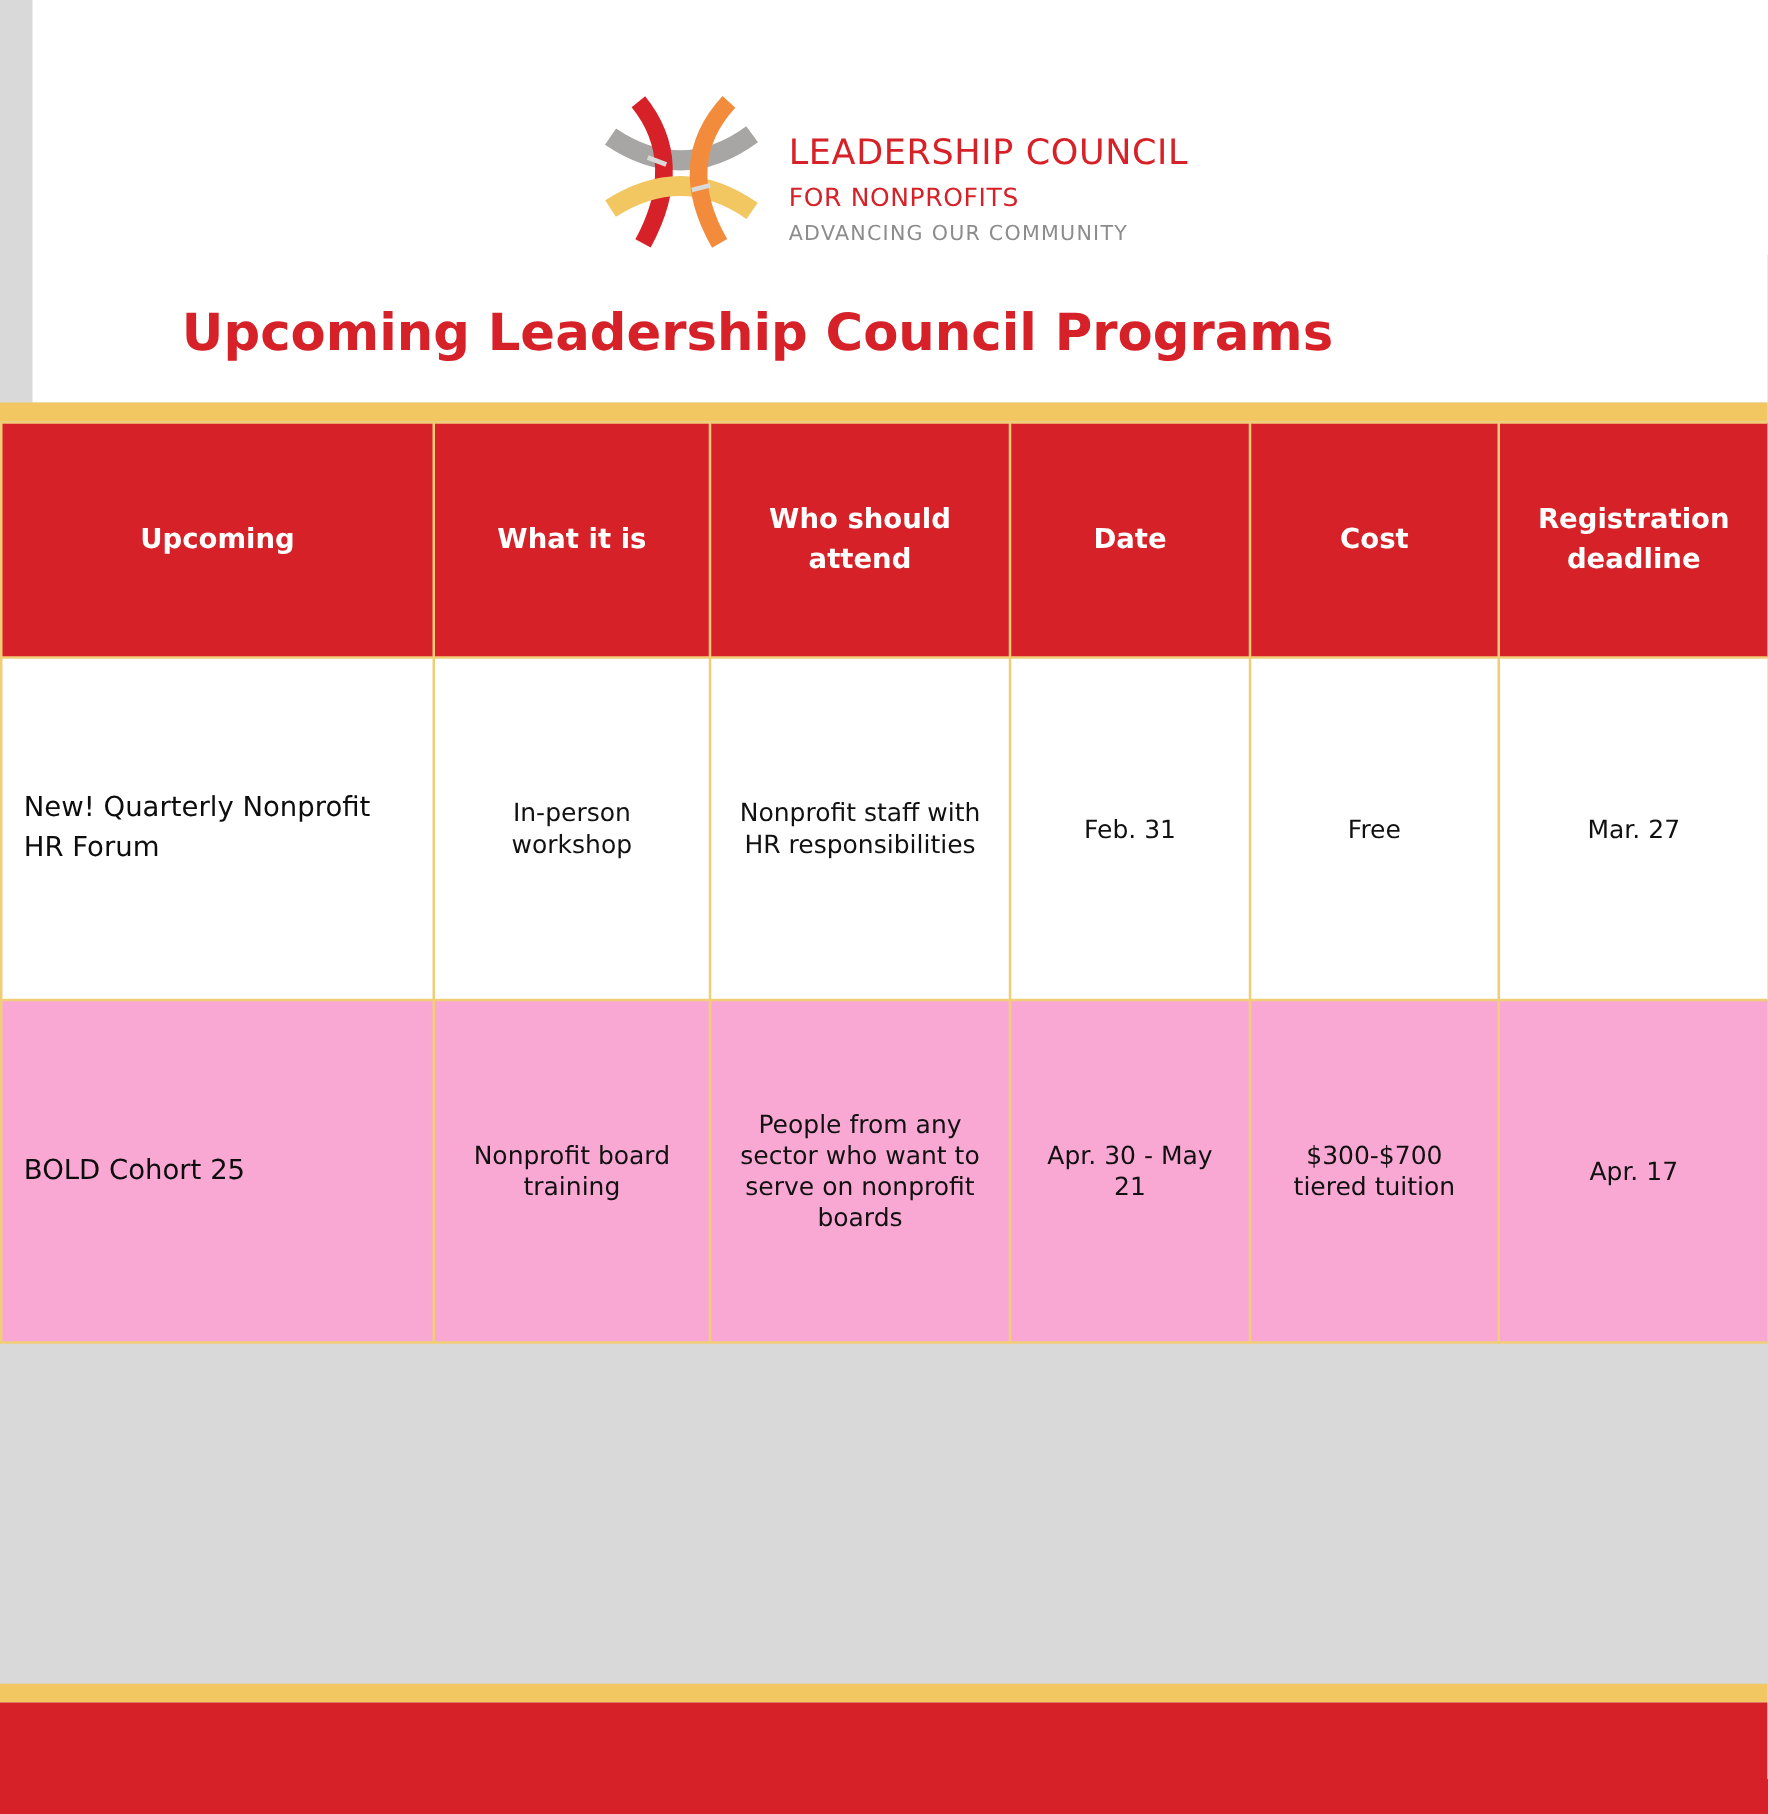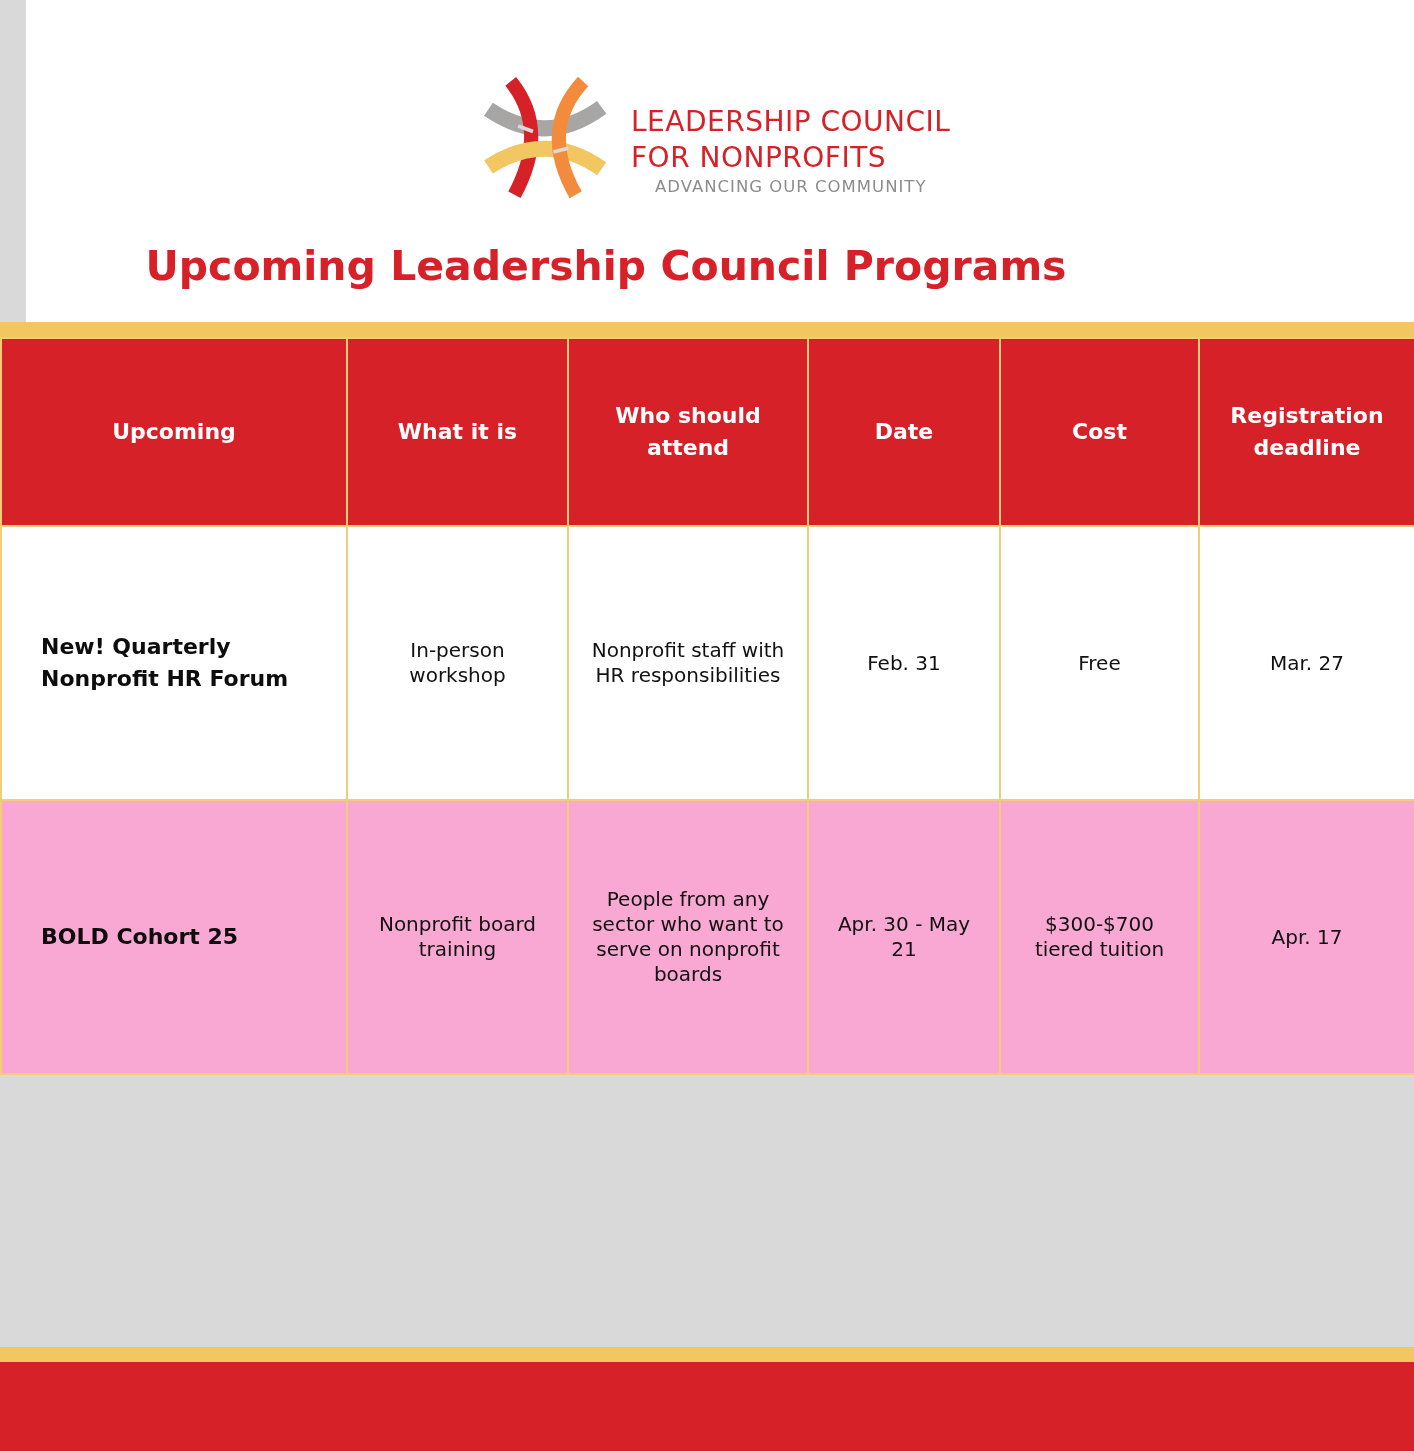--- a/index.html
+++ b/index.html
@@ -5,36 +5,36 @@
   * { box-sizing: border-box; margin: 0; padding: 0; }
   html, body { width: 1414px; height: 1451px; background: #d9d9d9; overflow: hidden; }
   body { position: relative; font-family: "Liberation Sans", sans-serif; }
 
   .header-area { position: absolute; left: 0; top: 0; width: 1414px; height: 322px; background: #ffffff; margin-left: 26px; }
   .logo { position: absolute; left: 455px; top: 74px; width: 500px; height: 132px; }
   .logo-mark { position: absolute; left: 0; top: 0; width: 130px; height: 130px; }
   .logo-text { position: absolute; left: 150px; top: 30px; }
   .logo-line1, .logo-line2 { display: block; color: #d62128; font-size: 30px; line-height: 36px; letter-spacing: 0.5px; font-family: "DejaVu Sans", sans-serif; font-weight: normal; }
   .logo-line1 { font-size: 28px; }
-  .logo-line2 { font-size: 28px; }
-  .logo-tag { display: block; color: #8c8c8c; font-size: 16.5px; line-height: 22px; letter-spacing: 1px; font-family: "DejaVu Sans", sans-serif; text-align: center; }
+  .logo-line2 { font-size: 20px; }
+  .logo-tag { display: block; color: #8c8c8c; font-size: 16.5px; line-height: 22px; letter-spacing: 1px; font-family: "DejaVu Sans", sans-serif; }
 
   .page-title { position: absolute; left: 0; top: 236px; width: 1160px; text-align: center; color: #d62128; font-family: "DejaVu Sans", sans-serif; font-weight: bold; font-size: 41px; line-height: 60px; }
 
   .stripe-top { position: absolute; left: 0; top: 322px; width: 1414px; height: 15px; background: #f2c661; }
   .stripe-bottom { position: absolute; left: 0; top: 1347px; width: 1414px; height: 15px; background: #f2c661; }
   .footer-band { position: absolute; left: 0; top: 1362px; width: 1414px; height: 89px; background: #d62128; }
 
   table.programs { position: absolute; left: 0; top: 337px; width: 1414px; border-collapse: collapse; table-layout: fixed; }
   table.programs th, table.programs td { border: 2px solid #f2cd78; vertical-align: middle; }
   table.programs th { background: #d62128; color: #ffffff; height: 188px; font-family: "DejaVu Sans", sans-serif; font-weight: bold; font-size: 22px; line-height: 32px; text-align: center; padding: 0 14px; }
   table.programs td { height: 274px; font-family: "DejaVu Sans", sans-serif; font-size: 20px; line-height: 25px; color: #111111; text-align: center; padding: 0 18px; }
   table.programs tr.row-shaded td { background: #f9a8d4; }
   table.programs tr.row-plain td { background: #ffffff; }
-  table.programs td.program-name { text-align: left; padding-left: 39px; padding-right: 14px; font-weight: bold; font-size: 22px; line-height: 32px; color: #0d0d0d; }
+  table.programs td.program-name { text-align: left; padding-left: 17px; padding-right: 14px; font-weight: normal; font-size: 22px; line-height: 32px; color: #0d0d0d; }
 </style>
 </head>
 <body>
 
 <div class="header-area">
   <div class="logo">
     <svg class="logo-mark" viewBox="0 0 140 140" width="130" height="130">
 
       <path d="M8 38 Q 70 80 130 36" fill="none" stroke="#a8a6a5" stroke-width="17"></path>
 

